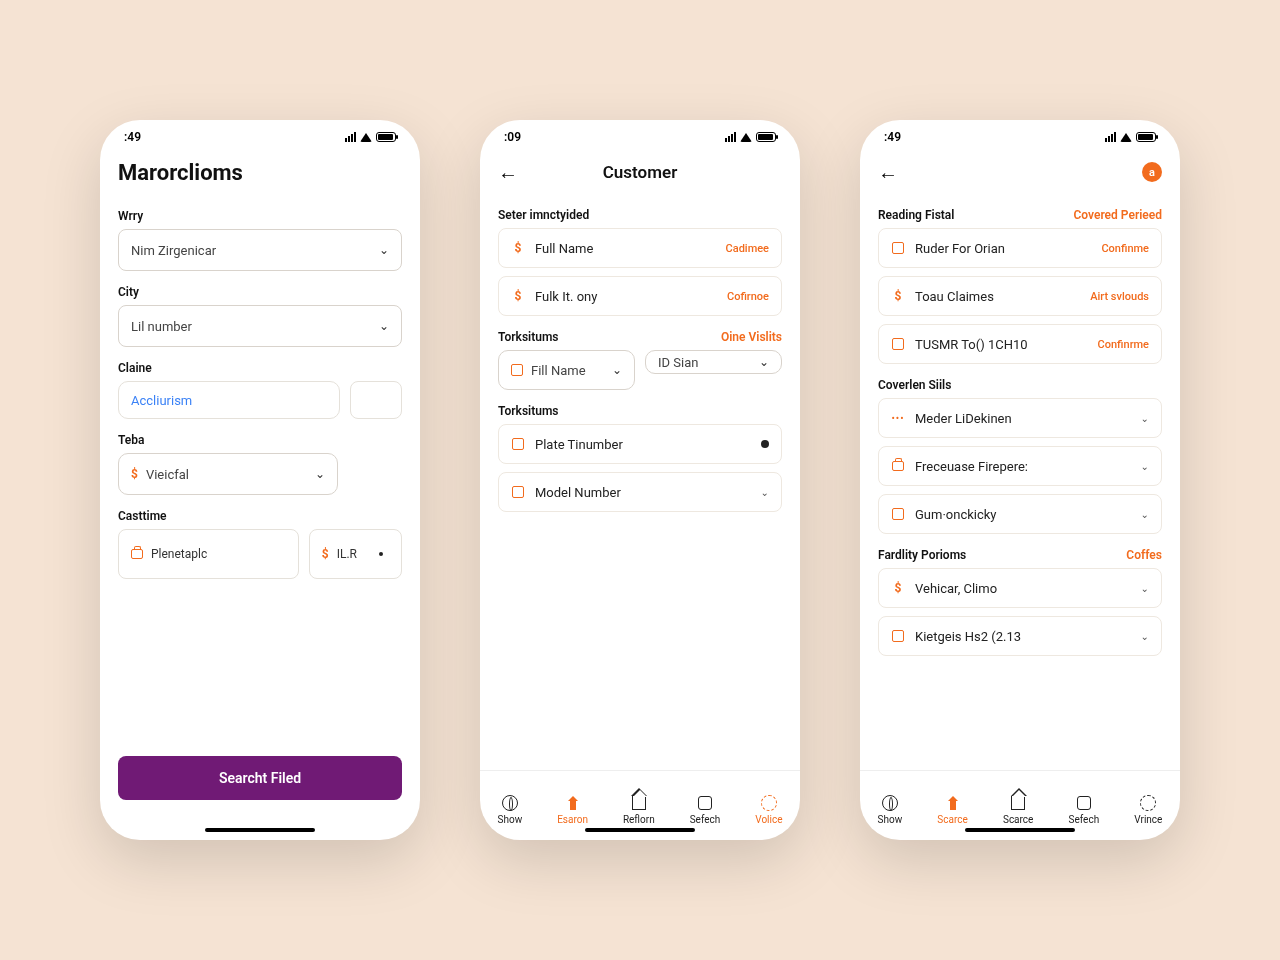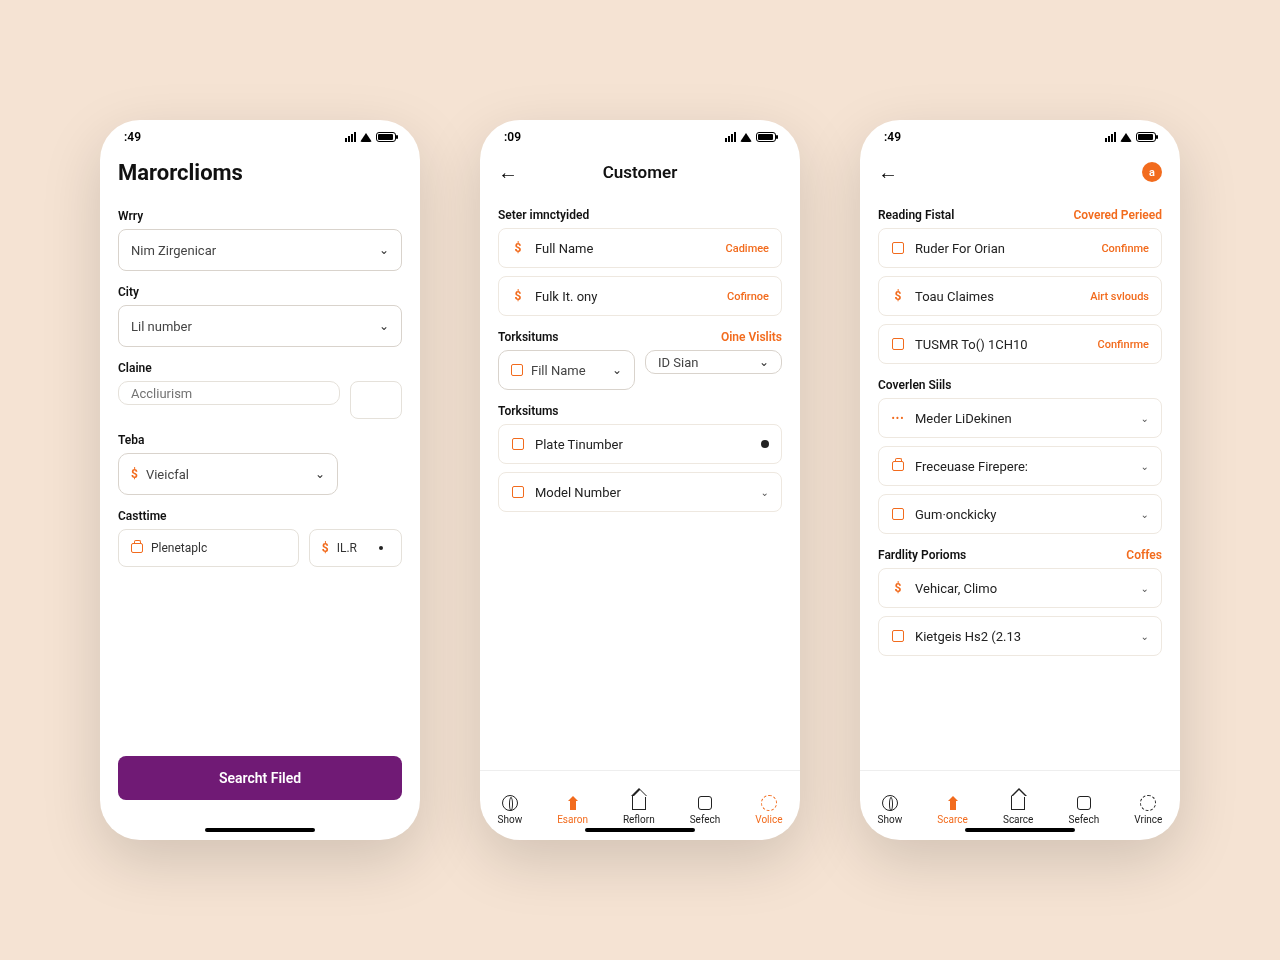--- a/index.html
+++ b/index.html
@@ -86,22 +86,22 @@
     padding:0 12px;
     font-size:13px;
     color:#444;
     position:relative;
     justify-content:space-between;
   }
   .select .chev { color:#333; font-size:12px; }
 
   .input {
     width:100%; border:1px solid #e5e1da; background:#fff;
-    border-radius:8px; height:24px; padding:0 12px;
-    font-size:13px; color:#737373; display:flex;align-items:center;
+    border-radius:8px; height:38px; padding:0 12px;
+    font-size:13px; color:#3b82f6; display:flex;align-items:center;
   }
 
   .row { display:flex; gap:10px; }
   .row > * { flex:1;border-radius:10px; }
 
   .item {
     border:1px solid #eee8e0;
     background:#fff;
     border-radius:8px;
     height:40px;
@@ -154,21 +154,21 @@
   .tabbar .tab .ticn { width:18px;height:16px;display:flex;align-items:center;justify-content:center;font-size:14px; }
   .tabbar .tab.active .ticn { color:#f26b1d; }
 
   .home-indicator {
     position:absolute;bottom:8px;left:50%;transform:translateX(-50%);
     width:110px;height:4px;background:#000;border-radius:3px;
   }
 
   .chip {
     border:1px solid #e5e1da;background:#fff;border-radius:8px;
-    height:38px;display:flex;align-items:center;gap:8px;padding:0 12px;
+    height:50px;display:flex;align-items:center;gap:8px;padding:0 12px;
     font-size:12px;color:#333;
   }
   .chip .icn { color:#f26b1d; }
   .chip-sm { width:auto; flex:0 0 auto; }
   .tiny-input { width:52px; border:1px solid #e5e1da;border-radius:8px;height:38px;background:#fff; }
   .tbsq{width:14px;height:14px;border:1.5px solid currentColor;border-radius:3px;}
   .tbhome{width:14px;height:14px;border:1.5px solid currentColor;border-top:none;position:relative;}
   .tbhome::before{content:"";position:absolute;top:-8px;left:-1.5px;width:0;height:0;border-left:8.5px solid transparent;border-right:8.5px solid transparent;border-bottom:8px solid currentColor;}
   .tbhome::after{content:"";position:absolute;top:-6px;left:0;width:0;height:0;border-left:7px solid transparent;border-right:7px solid transparent;border-bottom:7px solid #fff;}
   .tbcol{width:10px;height:14px;position:relative;}

